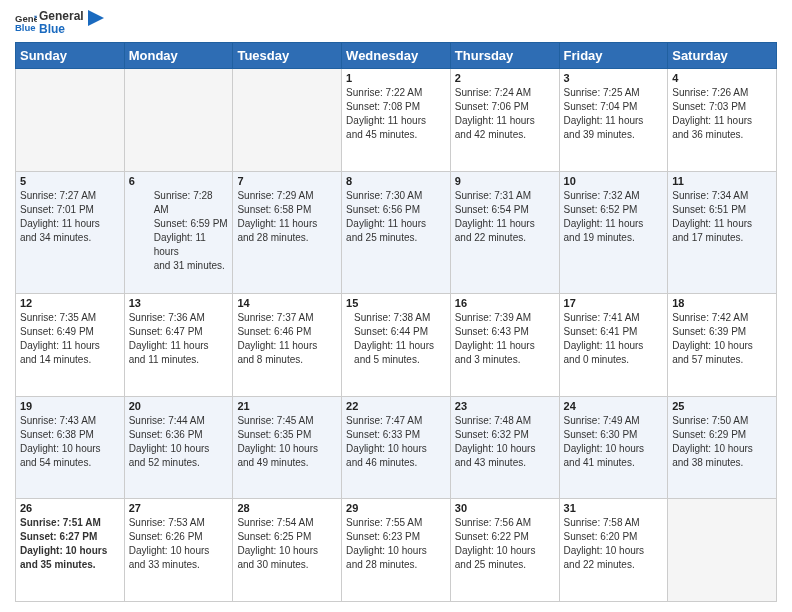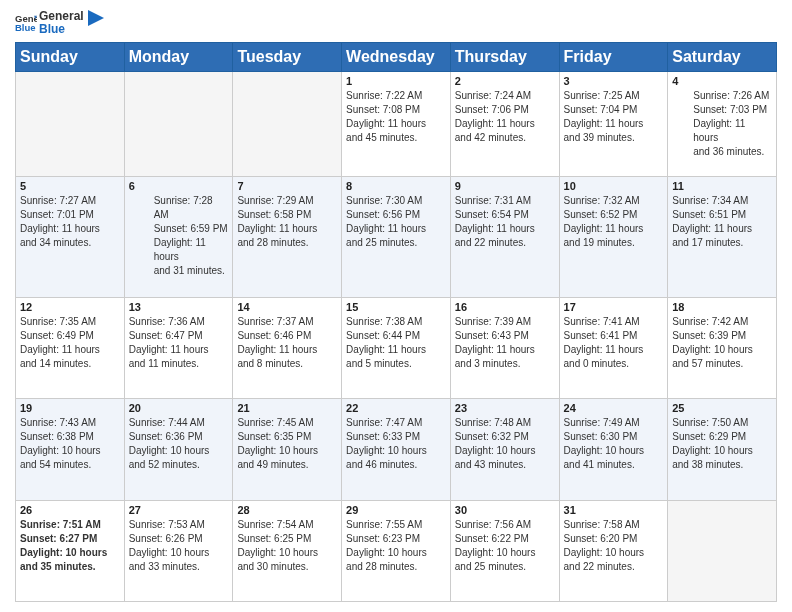--- a/index.html
+++ b/index.html
@@ -49,21 +49,21 @@
     .calendar {
       flex: 1;
       border: 1px solid #ccc;
       border-collapse: collapse;
       width: 100%;
       table-layout: fixed;
     }
     .calendar th {
       background-color: #2e6db4;
       color: #fff;
-      font-size: 16px;
+      font-size: 13px;
       font-weight: bold;
       padding: 5px 4px;
       text-align: left;
       border: 1px solid #2060a0;
     }
     .calendar td {
       vertical-align: top;
       border: 1px solid #ccc;
       padding: 3px 4px;
       font-size: 9.5px;
@@ -148,21 +148,21 @@
           </td>
           <td>
             <span class="day-number">3</span>
             <div class="day-info" style="white-space: pre-line;">Sunrise: 7:25 AM
 Sunset: 7:04 PM
 Daylight: 11 hours
 and 39 minutes.</div>
           </td>
           <td>
             <span class="day-number">4</span>
-            <div class="day-info" style="white-space: pre-line; margin-left: 21px;">Sunrise: 7:26 AM
+            <div class="day-info" style="white-space: pre-line;">Sunrise: 7:26 AM
 Sunset: 7:03 PM
 Daylight: 11 hours
 and 36 minutes.</div>
           </td>
         </tr>
         <tr>
           <td>
             <span class="day-number">5</span>
             <div class="day-info" style="white-space: pre-line;">Sunrise: 7:27 AM
 Sunset: 7:01 PM
@@ -229,21 +229,21 @@
           </td>
           <td>
             <span class="day-number">14</span>
             <div class="day-info" style="white-space: pre-line;">Sunrise: 7:37 AM
 Sunset: 6:46 PM
 Daylight: 11 hours
 and 8 minutes.</div>
           </td>
           <td>
             <span class="day-number">15</span>
-            <div class="day-info" style="white-space: pre-line;">Sunrise: 7:38 AM
+            <div class="day-info" style="white-space: pre-line; margin-left: 8px;">Sunrise: 7:38 AM
 Sunset: 6:44 PM
 Daylight: 11 hours
 and 5 minutes.</div>
           </td>
           <td>
             <span class="day-number">16</span>
             <div class="day-info" style="white-space: pre-line;">Sunrise: 7:39 AM
 Sunset: 6:43 PM
 Daylight: 11 hours
 and 3 minutes.</div>

